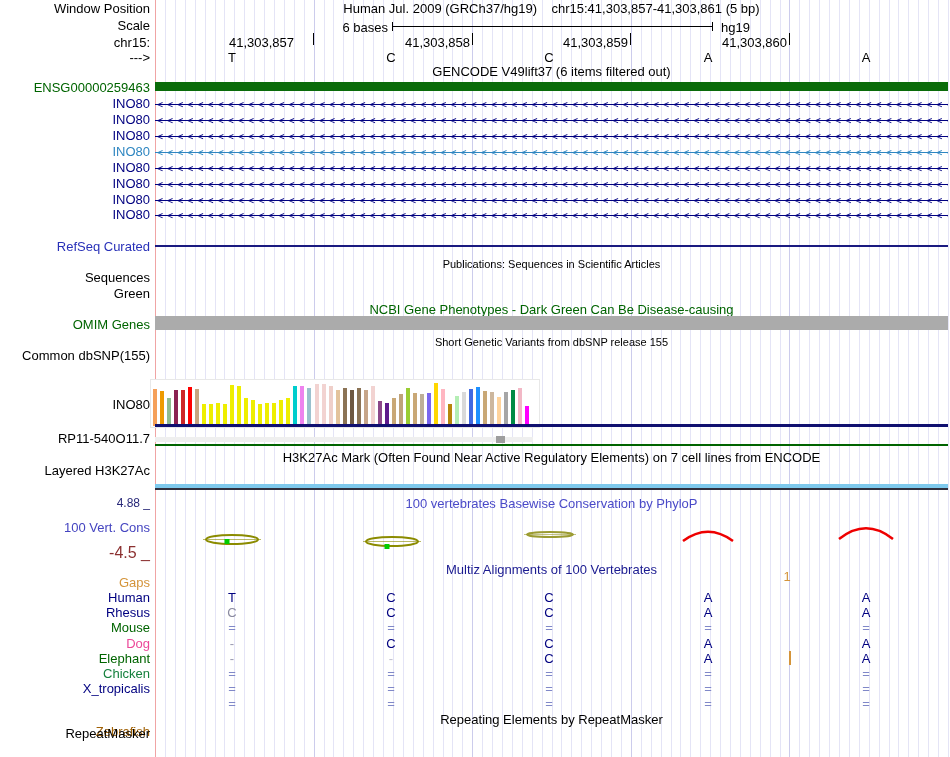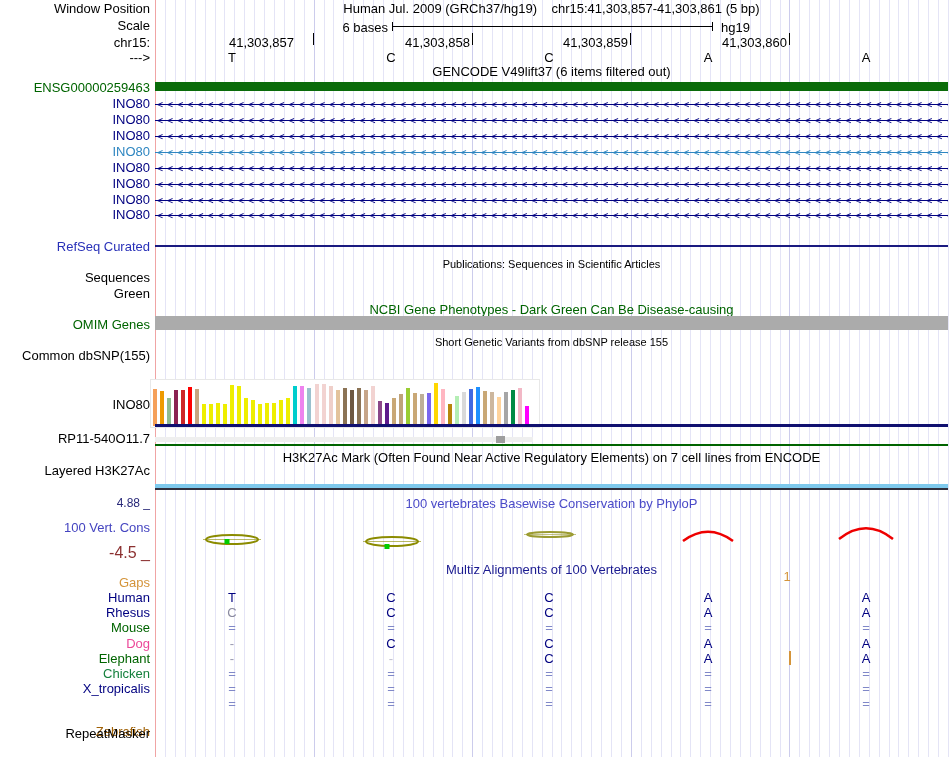--- a/index.html
+++ b/index.html
@@ -357,15 +357,16 @@
       <div class="lbl" style="top:725px;color:#a16207">Zebrafish</div>
       <div class="mz-cell" style="left:232px;top:697px;color:#8088C8">=</div>
       <div class="mz-cell" style="left:391px;top:697px;color:#8088C8">=</div>
       <div class="mz-cell" style="left:549px;top:697px;color:#8088C8">=</div>
       <div class="mz-cell" style="left:708px;top:697px;color:#8088C8">=</div>
       <div class="mz-cell" style="left:866px;top:697px;color:#8088C8">=</div>
       <div class="mz-cell" style="left:787px;top:570px;color:#D4943A">1</div>
       <div style="position:absolute;left:789px;top:651px;width:2px;height:14px;background:#D4943A;z-index:3"></div>
     </div>
 
+  <div class="title" style="top:713px">Repeating Elements by RepeatMasker</div>
   <div class="lbl" style="top:727px">RepeatMasker</div>
 
 </div>
 
 </body></html>

